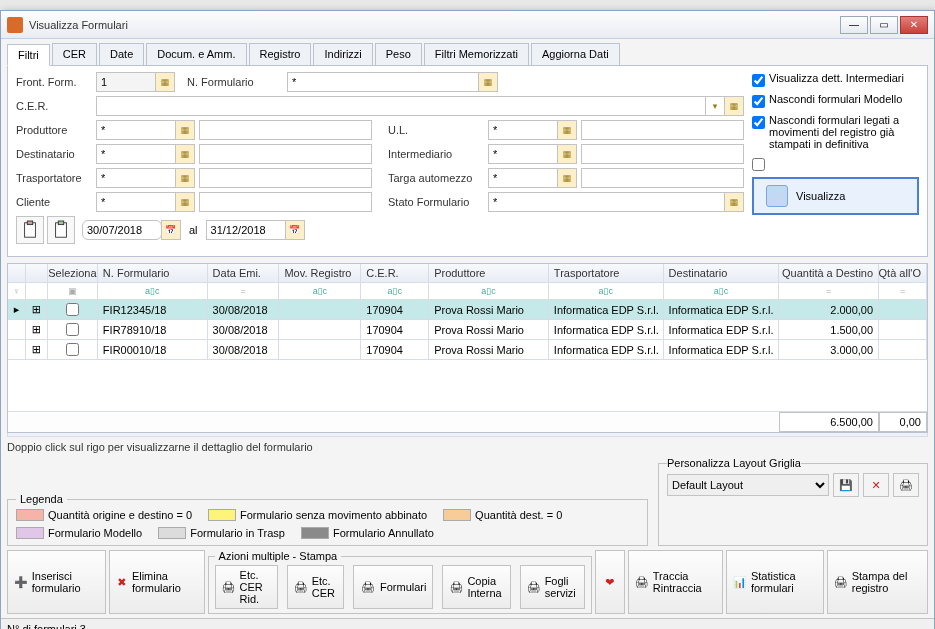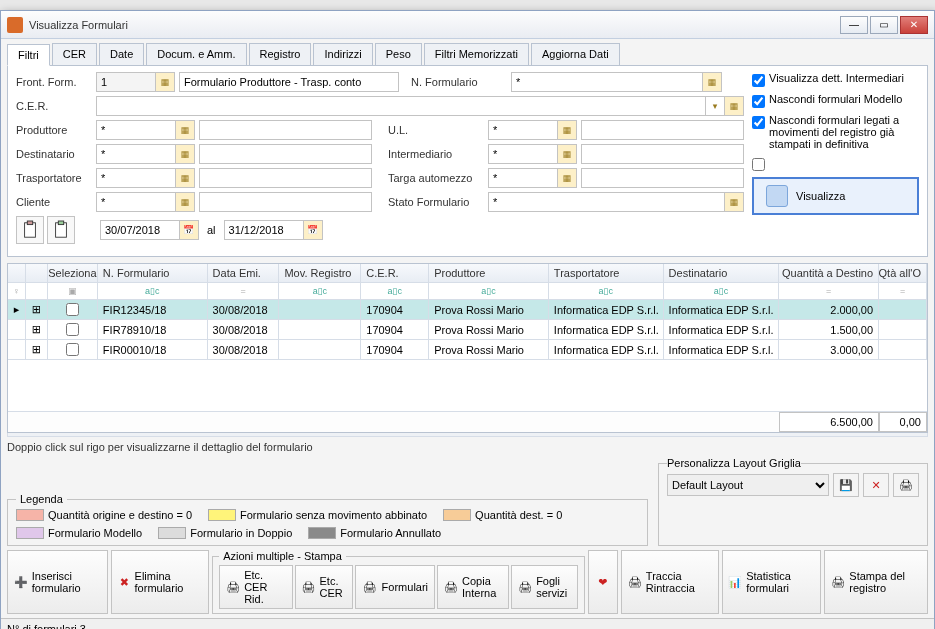--- a/index.html
+++ b/index.html
@@ -64,21 +64,21 @@
 .legrow { display: flex; flex-wrap: wrap; gap: 6px 16px; }
 .legitem { display: flex; align-items: center; gap: 4px; }
 .swatch { width: 28px; height: 12px; border: 1px solid #aaa; }
 fieldset.pers { border: 1px solid #c3c3c3; padding: 4px 8px 6px 8px; width: 270px; }
 .pers .row { display: flex; align-items: center; gap: 4px; }
 .pers select { flex: 1; height: 22px; border: 1px solid #c3c3c3; }
 .iconbtn { width: 26px; height: 24px; border: 1px solid #c3c3c3; background: #f4f4f4; display: inline-flex; align-items: center; justify-content: center; cursor: pointer; }
 .actionbar { display: flex; align-items: stretch; gap: 3px; margin-top: 4px; }
 .abutton { border: 1px solid #c3c3c3; background: linear-gradient(#fdfdfd,#ececec); padding: 3px 6px; display: flex; align-items: center; gap: 4px; cursor: pointer; min-height: 30px; }
 .abutton .aicon { width: 16px; height: 16px; display: inline-flex; align-items: center; justify-content: center; }
-fieldset.azioni { border: 1px solid #c3c3c3; padding: 3px 6px 4px 6px; display: flex; gap: 2px; }
+fieldset.azioni { border: 1px solid #c3c3c3; padding: 3px 6px 4px 6px; display: flex; gap: 9px; }
 fieldset.azioni legend { padding: 0 4px; }
 .statusbar { height: 20px; border-top: 1px solid #c3c3c3; background: #f0f0f0; padding: 2px 6px; display: flex; align-items: center; }
 input[type=checkbox] { width: 13px; height: 13px; }
 input[type=radio] { margin-right: 2px; }
 </style>
 </head>
 <body>
 
 <div class="window">
   <div class="titlebar">
@@ -103,21 +103,20 @@
       <div class="tab">Filtri Memorizzati</div>
       <div class="tab">Aggiorna Dati</div>
     </div>
 
     <div class="filterpanel">
       <div class="filtersLeft">
         <div class="frow">
           <div class="flabel">Front. Form.</div>
           <input class="finput" style="width: 60px; background: rgb(244, 244, 244);" value="1">
           <span class="ficon">▦</span>
-          <input class="finput" style="width: 220px; margin-left: 4px;" value="Formulario Produttore - Trasp. conto">
           <div class="flabel2" style="margin-left:12px">N. Formulario</div>
           <input class="finput" style="width: 192px;" value="*">
           <span class="ficon">▦</span>
         </div>
         <div class="frow">
           <div class="flabel">C.E.R.</div>
           <input class="finput" style="flex: 1 1 0%;">
           <span class="ficon" style="background:#fff">▾</span>
           <span class="ficon">▦</span>
         </div>
@@ -182,21 +181,21 @@
                 <rect x="4" y="3" width="12" height="16" fill="#fff" stroke="#333"></rect>
                 <rect x="7" y="1" width="6" height="4" fill="#c99" stroke="#333"></rect>
               </svg>
             </span>
           <span class="clipbtn">
               <svg viewBox="0 0 20 22">
                 <rect x="4" y="3" width="12" height="16" fill="#fff" stroke="#333"></rect>
                 <rect x="7" y="1" width="6" height="4" fill="#9c9" stroke="#333"></rect>
               </svg>
             </span>
-          <input class="finput dateinput" style="margin-left: 22px;" value="30/07/2018">
+          <input class="finput dateinput" style="margin-left: 4px; border-radius: 6px;" value="30/07/2018">
           <span class="dbtn">📅</span>
           <span style="margin:0 8px">al</span>
           <input class="finput dateinput" value="31/12/2018" style="">
           <span class="dbtn">📅</span>
         </div>
       </div>
 
       <div class="filtersRight">
         <label class="chk">
             <input type="checkbox" checked="" style="">
@@ -324,21 +323,21 @@
             <div class="legitem">
               <span class="swatch" style="background:#f7cc98"></span>
               <span>Quantità dest. = 0</span>
             </div>
             <div class="legitem">
               <span class="swatch" style="background:#e0c7ea"></span>
               <span>Formulario Modello</span>
             </div>
             <div class="legitem">
               <span class="swatch" style="background:#dcdcdc"></span>
-              <span>Formulario in Doppio</span>
+              <span>Formulario in Trasp</span>
             </div>
             <div class="legitem">
               <span class="swatch" style="background:#8a8a8a"></span>
               <span>Formulario Annullato</span>
             </div>
           </div>
       </fieldset>
       <fieldset class="pers">
         <legend>Personalizza Layout Griglia</legend>
         <div class="row">

